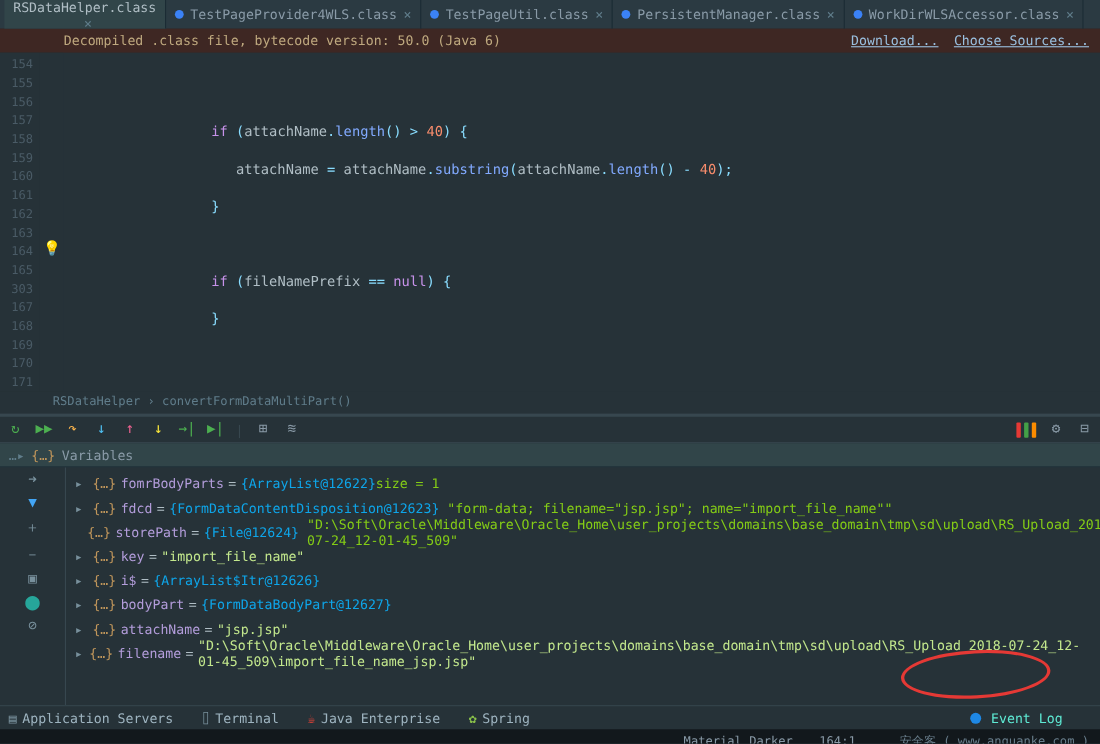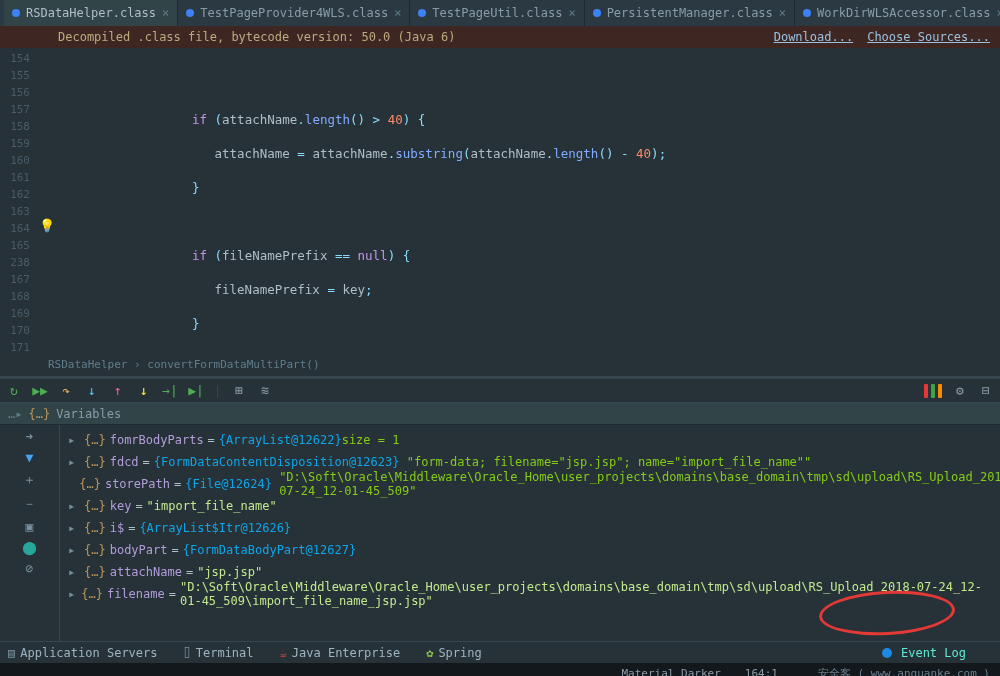--- a/index.html
+++ b/index.html
@@ -1,21 +1,21 @@
 <!DOCTYPE html>
 <html><head>
 <meta charset="utf-8">
 <style>
 * { margin: 0; padding: 0; box-sizing: border-box; font-family: "Menlo", "Consolas", monospace; }
 body { background: #263238; color: #b0bec5; font-size: 12px; width: 1000px; height: 676px; overflow: hidden; }
 
 
 .tabs { display: flex; background: #2b3a42; height: 26px; align-items: center; padding: 0 4px; }
 .tab { display: flex; align-items: center; padding: 0 8px; height: 26px; color: #8a9ba8; border-right: 1px solid #1b2b34; cursor: pointer; }
-.tab.active { background: #314549; color: #b0bec5; }
+.tab.active { background: #314549; color: #b0bec5; flex-direction: column; }
 .tab .dot { width: 8px; height: 8px; border-radius: 50%; background: #3b82f6; margin-right: 6px; display:inline-block; }
 .tab .close { margin-left: 6px; color: #607d8b; }
 .tab-spacer { flex: 1; }
 
 
 .decompiled { background: #3e2723; color: #cfa; height: 22px; display: flex; align-items: center; padding: 0 10px; font-size: 12px; }
 .decompiled .left { color: #bfa97f; margin-left: 48px; }
 .decompiled .right { margin-left: auto; display: flex; gap: 14px; }
 .decompiled .right a { color: #9ac0e0; text-decoration: underline; cursor: pointer; }
 
@@ -123,39 +123,38 @@
       <div>156</div>
       <div>157</div>
       <div>158</div>
       <div>159</div>
       <div>160</div>
       <div>161</div>
       <div>162</div>
       <div>163</div>
       <div>164</div>
       <div>165</div>
-      <div>238</div>
+      <div>303</div>
       <div>167</div>
       <div>168</div>
       <div>169</div>
       <div>170</div>
       <div>171</div>
   </div>
   <div class="bulbcol">
     <div style="height:170px"></div>
     <span class="bulb">💡</span>
   </div>
   <div class="code">
 <span class="ln"></span>
 <span class="ln">                 <span class="kw">if</span> <span class="op">(</span><span class="id">attachName</span><span class="op">.</span><span class="mtd">length</span><span class="op">()</span> <span class="op">&gt;</span> <span class="num">40</span><span class="op">)</span> <span class="op">{</span></span>
 <span class="ln">                    <span class="id">attachName</span> <span class="op">=</span> <span class="id">attachName</span><span class="op">.</span><span class="mtd">substring</span><span class="op">(</span><span class="id">attachName</span><span class="op">.</span><span class="mtd">length</span><span class="op">()</span> <span class="op">-</span> <span class="num">40</span><span class="op">);</span></span>
 <span class="ln">                 <span class="op">}</span></span>
 <span class="ln"></span>
 <span class="ln">                 <span class="kw">if</span> <span class="op">(</span><span class="id">fileNamePrefix</span> <span class="op">==</span> <span class="kw">null</span><span class="op">)</span> <span class="op">{</span></span>
-<span class="ln">                    <span class="id">fileNamePrefix</span> <span class="op">=</span> <span class="id">key</span><span class="op">;</span></span>
 <span class="ln">                 <span class="op">}</span></span>
 <span class="ln"></span>
 
 
 
 
 
 
 
 

